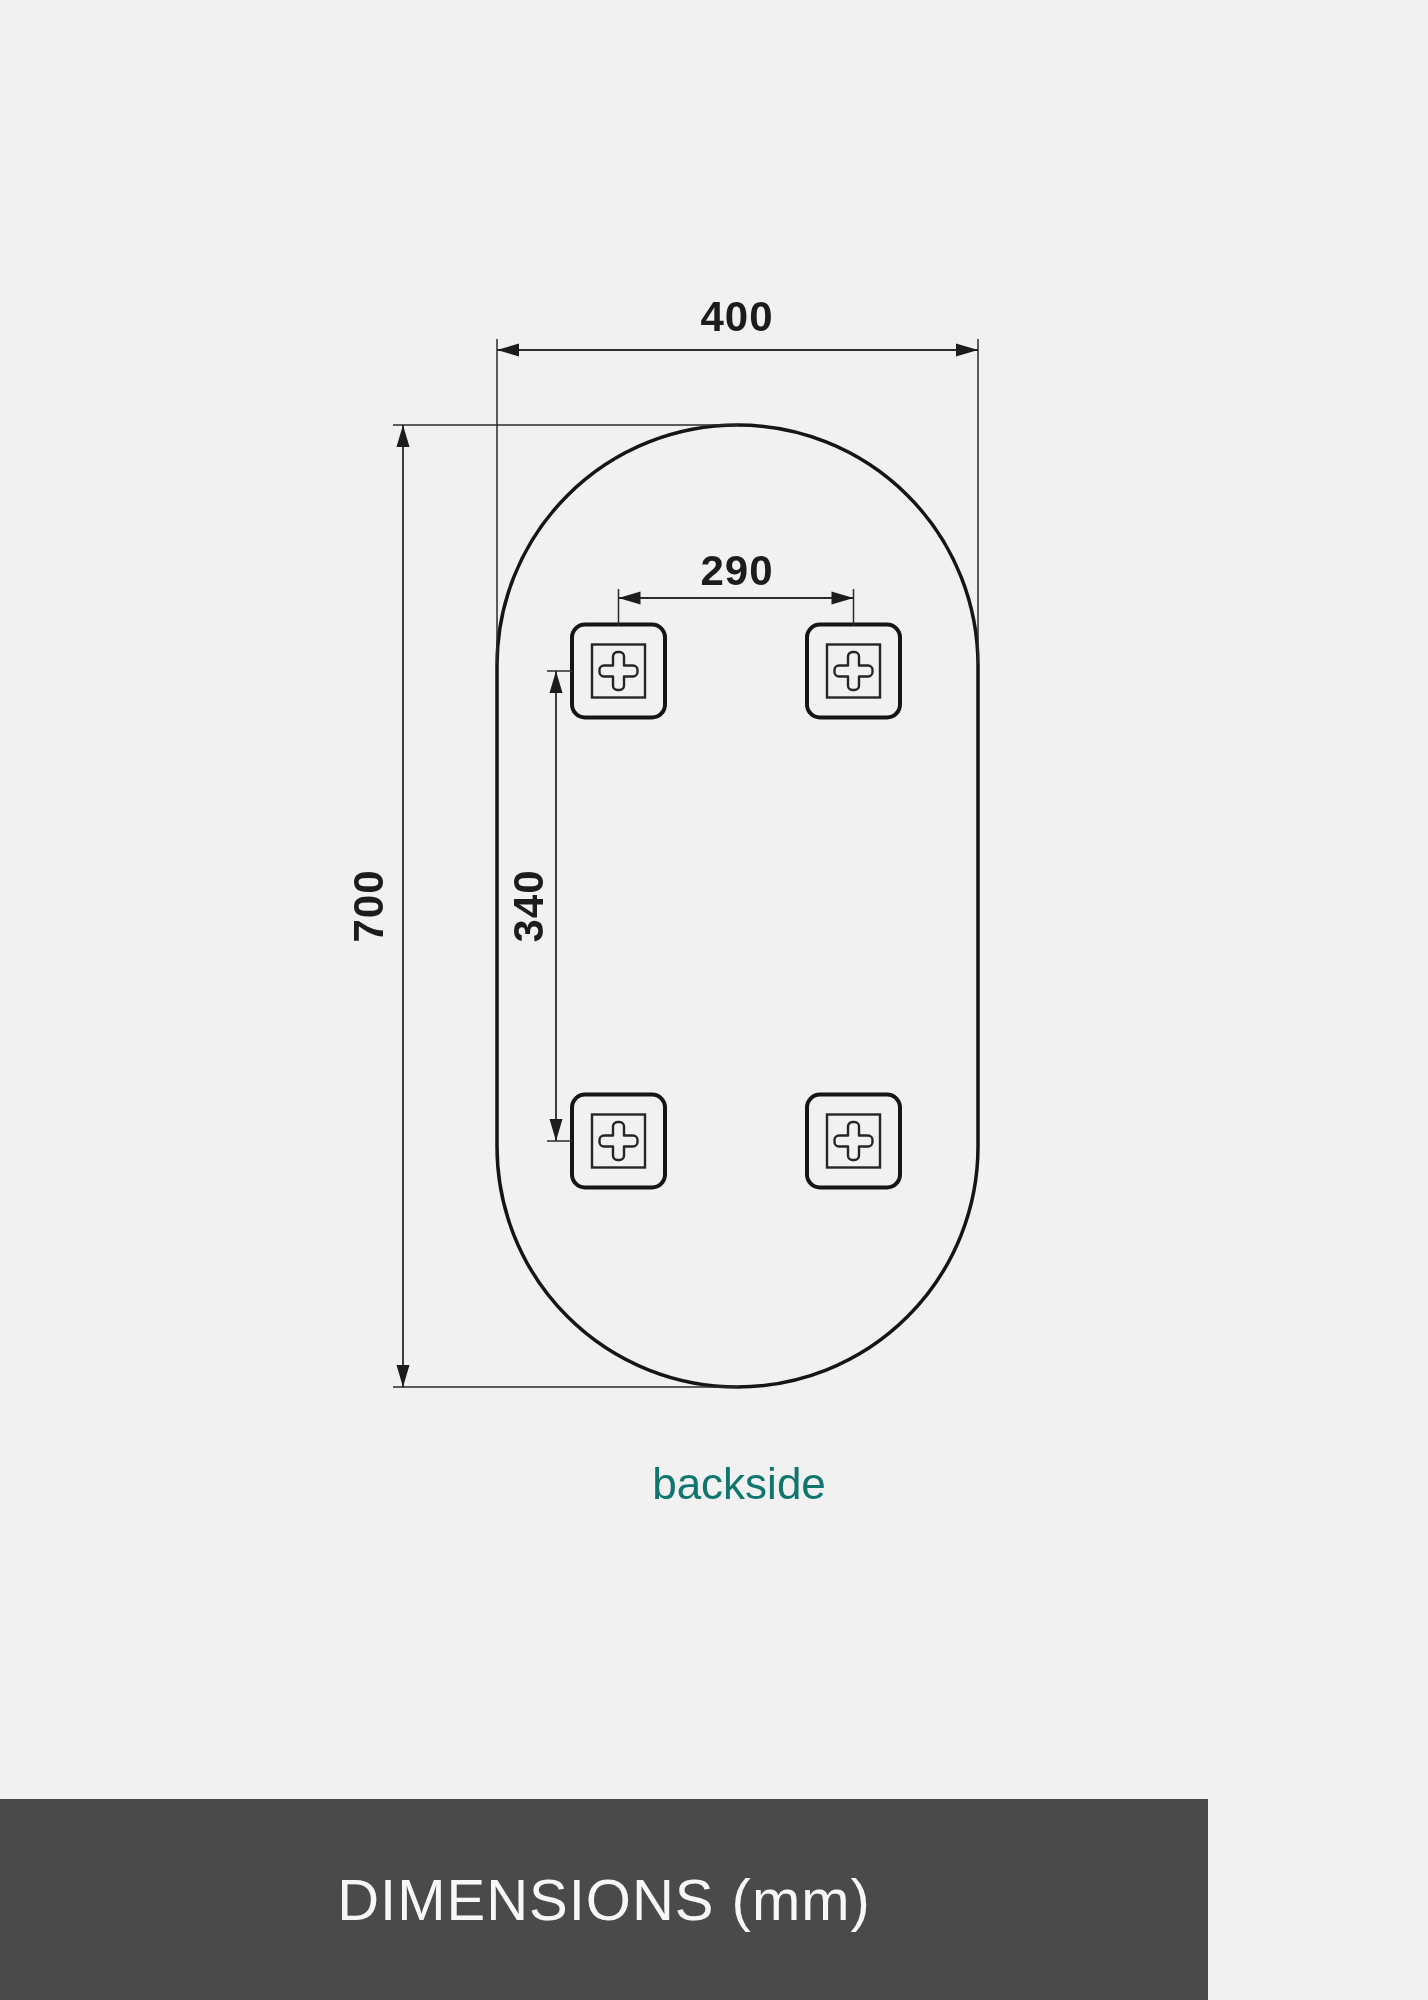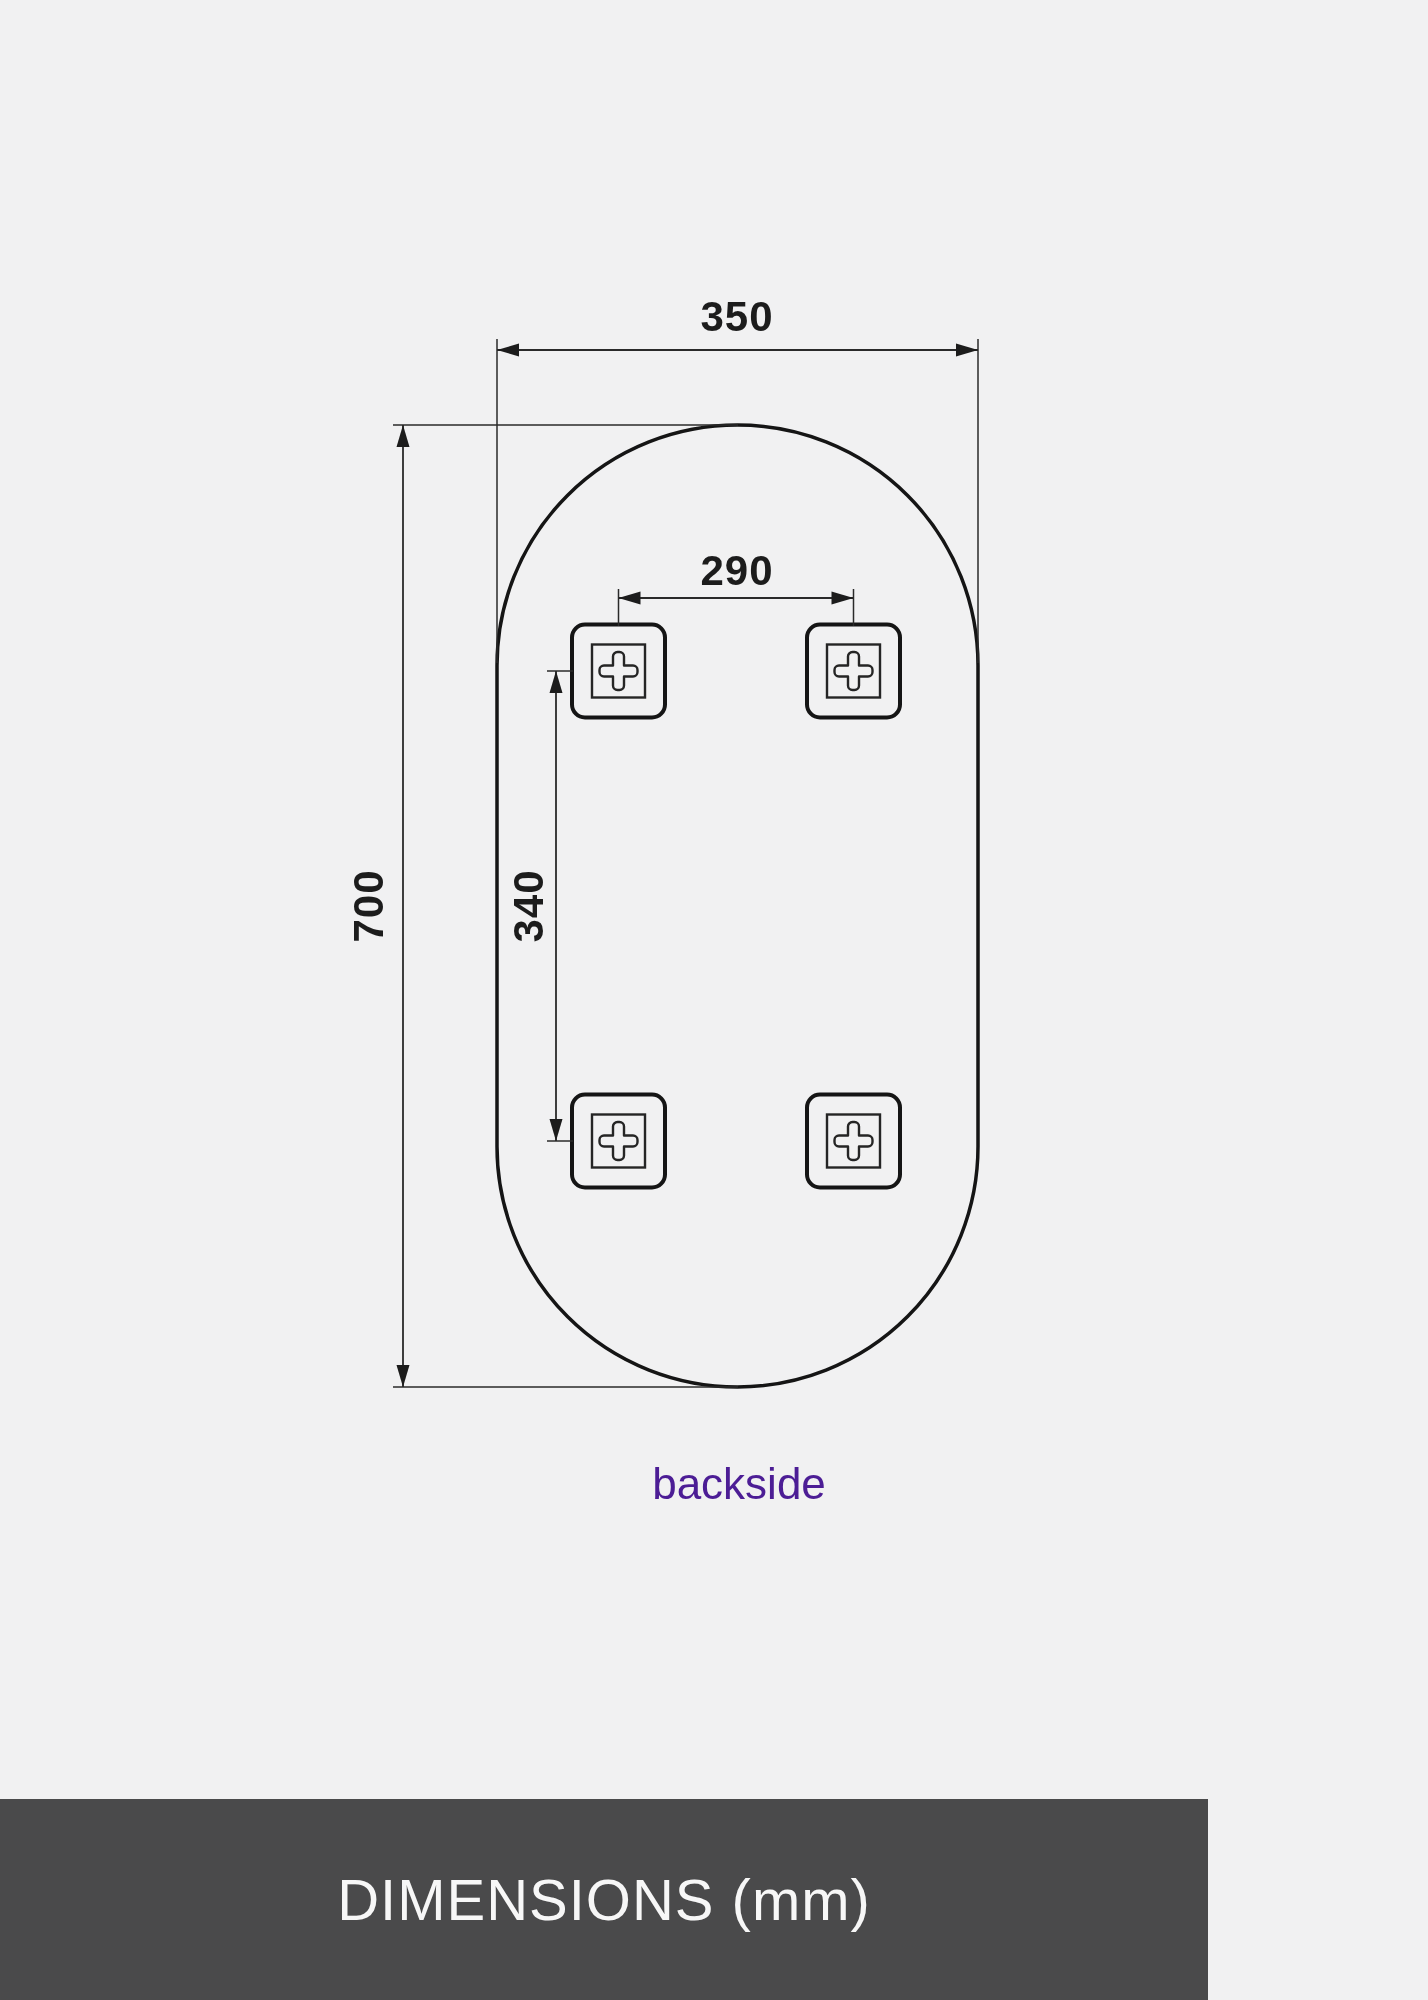--- a/index.html
+++ b/index.html
@@ -31,21 +31,21 @@
     white-space: nowrap;
     letter-spacing: 1px;
   }
   .dim-label.rotated {
     transform: translate(-50%, -50%) rotate(-90deg);
   }
   .caption-label {
     position: absolute;
     font-size: 44px;
     font-weight: 400;
-    color: #4c1d95;
+    color: #0f766e;
     transform: translate(-50%, -50%);
     white-space: nowrap;
   }
   .footer-bar {
     position: absolute;
     left: 0;
     top: 1799px;
     width: 1208px;
     height: 201px;
     background: #4a4a4b;
@@ -117,21 +117,21 @@
 
     <g stroke="#2a2a2a">
       <path d="M547,671 H573" stroke-width="1.5"></path>
       <path d="M547,1141 H573" stroke-width="1.5"></path>
       <path d="M556,671 V1141" stroke-width="1.8"></path>
       <polygon points="556,671 549.5,693 562.5,693" fill="#1c1c1c" stroke="none"></polygon>
       <polygon points="556,1141 549.5,1119 562.5,1119" fill="#1c1c1c" stroke="none"></polygon>
     </g>
   </svg>
 
-  <div class="dim-label" style="left:737px; top:317px;">350</div>
+  <div class="dim-label" style="left:737px; top:317px;">400</div>
 
   <div class="dim-label rotated" style="left:369px; top:906px;">700</div>
 
   <div class="dim-label" style="left:737px; top:571px;">290</div>
 
   <div class="dim-label rotated" style="left:529px; top:906px;">340</div>
 
   <div class="caption-label" style="left:739px; top:1484px;">backside</div>
 
   <div class="footer-bar">

